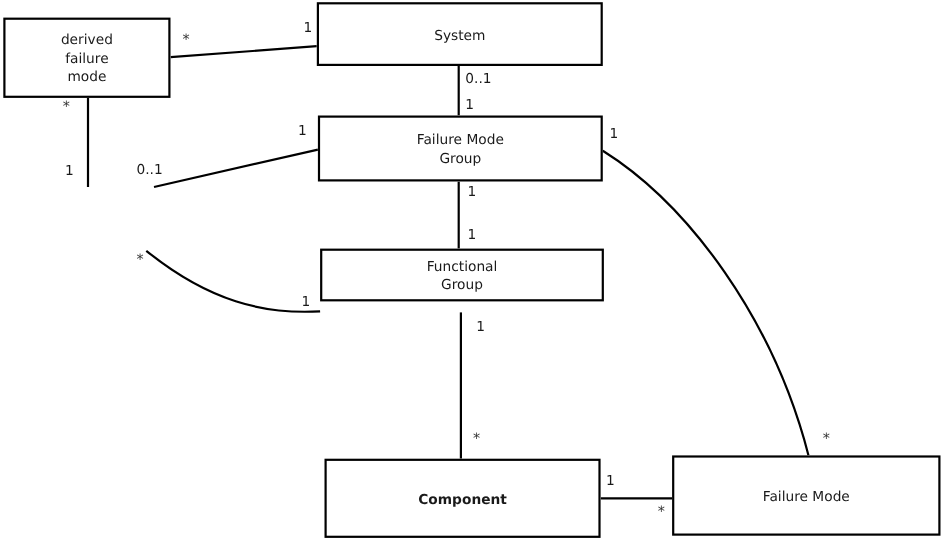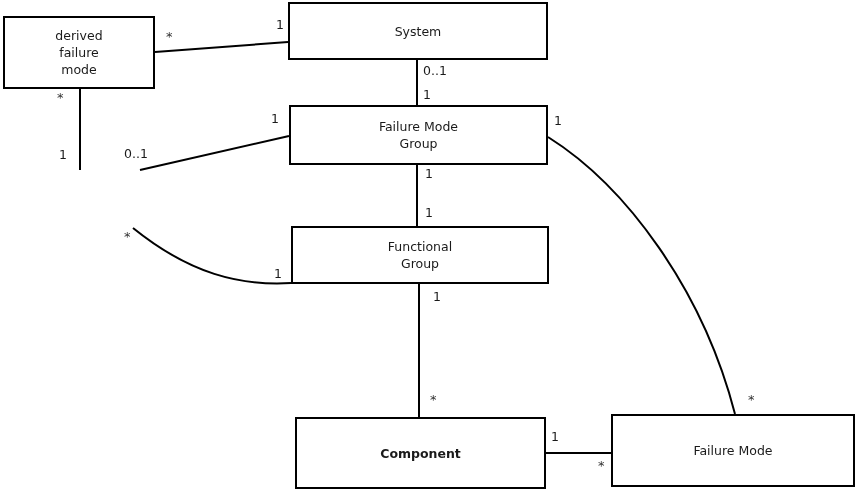--- a/index.html
+++ b/index.html
@@ -78,21 +78,21 @@
 failure
 mode</span>
   </div>
   <div class="uml-class" style="left: 288px; top: 2px; width: 260px; height: 58px;">
     <span class="cls-name">System</span>
   </div>
   <div class="uml-class" style="left: 289px; top: 105px; width: 259px; height: 60px;">
     <span class="cls-name">Failure Mode
 Group</span>
   </div>
-  <div class="uml-class" style="left: 291px; top: 226px; width: 258px; height: 58px;">
+  <div class="uml-class" style="left: 291px; top: 226px; width: 258px; height: 48px;">
     <span class="cls-name">Functional
 Group</span>
   </div>
   <div class="uml-class" style="left: 295px; top: 417px; width: 251px; height: 72px; font-weight: bold;">
     <span class="cls-name">Component</span>
   </div>
   <div class="uml-class" style="left: 611px; top: 414px; width: 244px; height: 73px;">
     <span class="cls-name">Failure Mode</span>
   </div>
 

